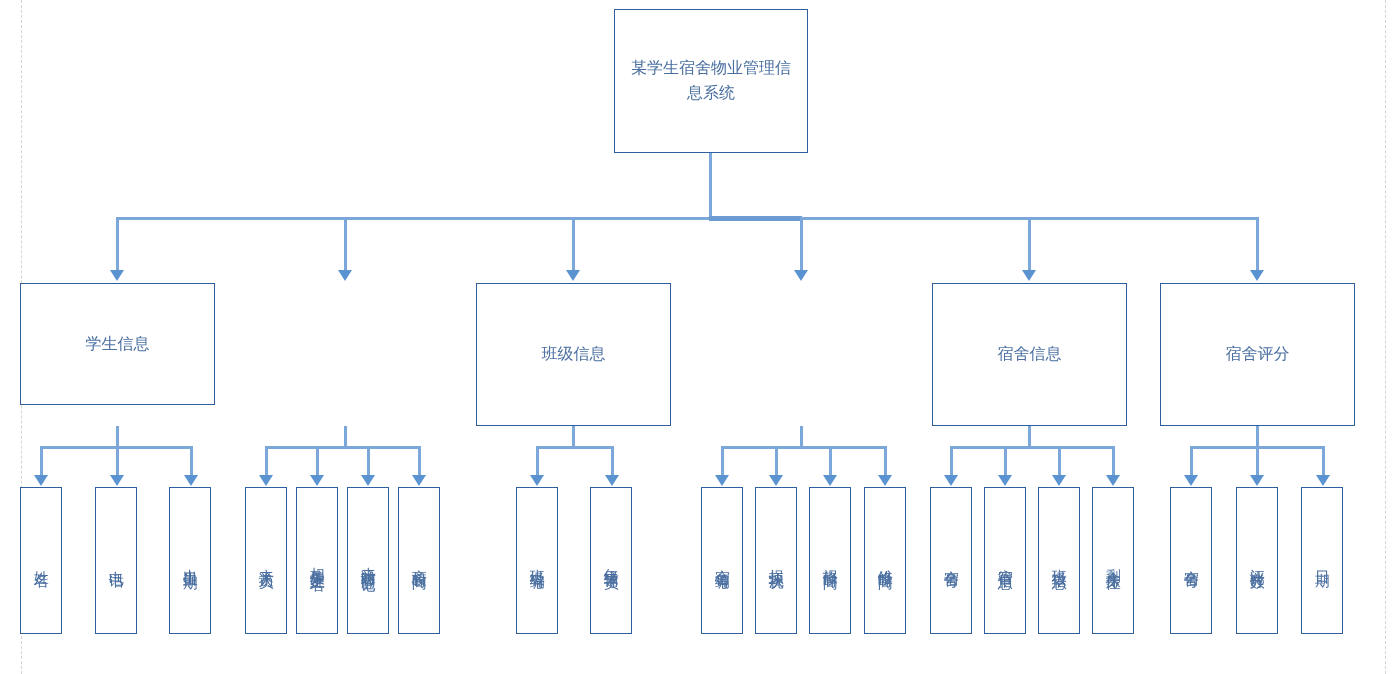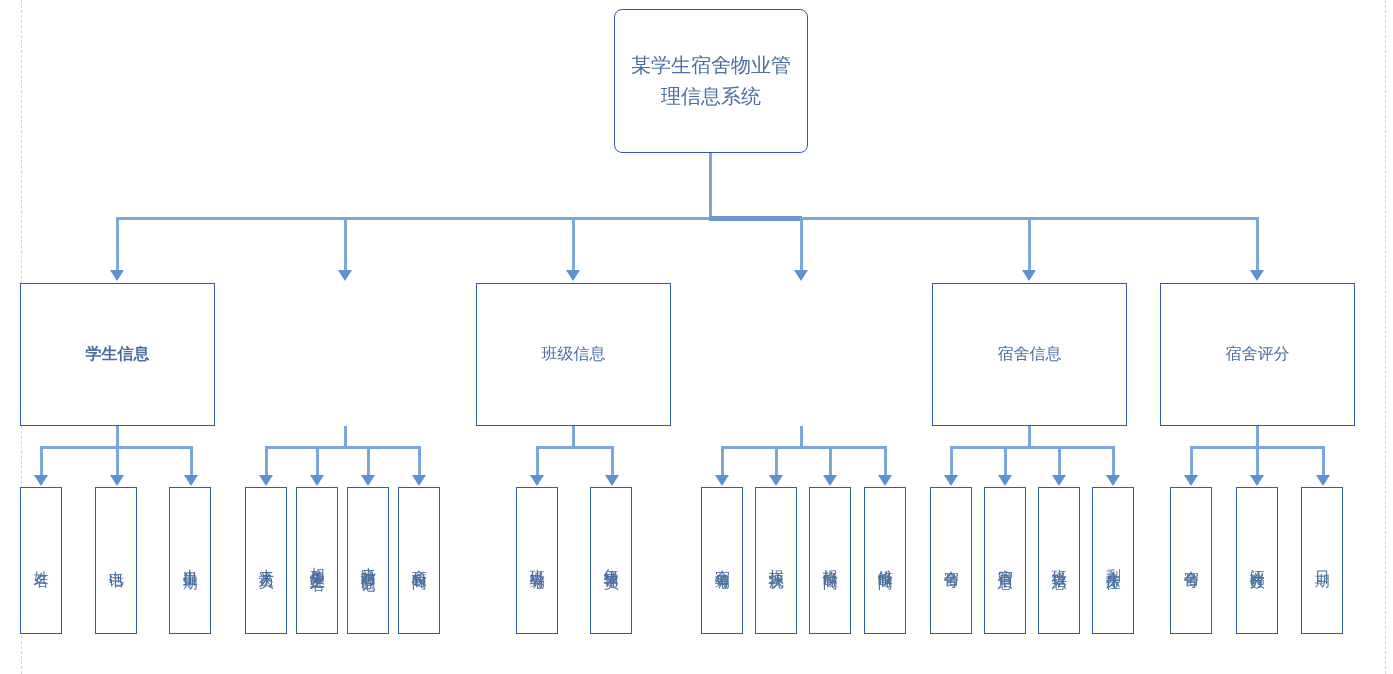--- a/index.html
+++ b/index.html
@@ -35,24 +35,23 @@
     box-sizing: border-box;
     border: 1.4px solid #2f5f9e;
     background: #ffffff;
     color: #4a6fa0;
     display: flex;
     align-items: center;
     justify-content: center;
     text-align: center;
   }
   .node-root {
-    font-size: 20px;
+    font-size: 16px;
     line-height: 1.55;
     padding: 0 14px;
-    border-radius: 8px;
   }
   .node-l1 {
     font-size: 16px;
     line-height: 1.4;
   }
   .node-leaf {
     font-size: 15px;
     line-height: 1.5;
     writing-mode: vertical-rl;
     text-orientation: upright;
@@ -106,21 +105,21 @@
 
   <div class="conn conn-v" style="left:800px; top:217px; height:55px;"></div>
   <div class="arrow" style="left:794px; top:270px;"></div>
 
   <div class="conn conn-v" style="left:1028px; top:217px; height:55px;"></div>
   <div class="arrow" style="left:1022px; top:270px;"></div>
 
   <div class="conn conn-v" style="left:1256px; top:217px; height:55px;"></div>
   <div class="arrow" style="left:1250px; top:270px;"></div>
 
-  <div class="node node-l1" style="left:20px; top:283px; width:195px; height:143px;font-weight:bold;">
+  <div class="node node-l1" style="left:20px; top:283px; width:195px; height:122px;">
     <span>学生信息</span>
   </div>
   <div class="node node-l1" style="left:476px; top:283px; width:195px; height:143px;">
     <span>班级信息</span>
   </div>
   <div class="node node-l1" style="left:932px; top:283px; width:195px; height:143px;">
     <span>宿舍信息</span>
   </div>
   <div class="node node-l1" style="left:1160px; top:283px; width:195px; height:143px;">
     <span>宿舍评分</span>

